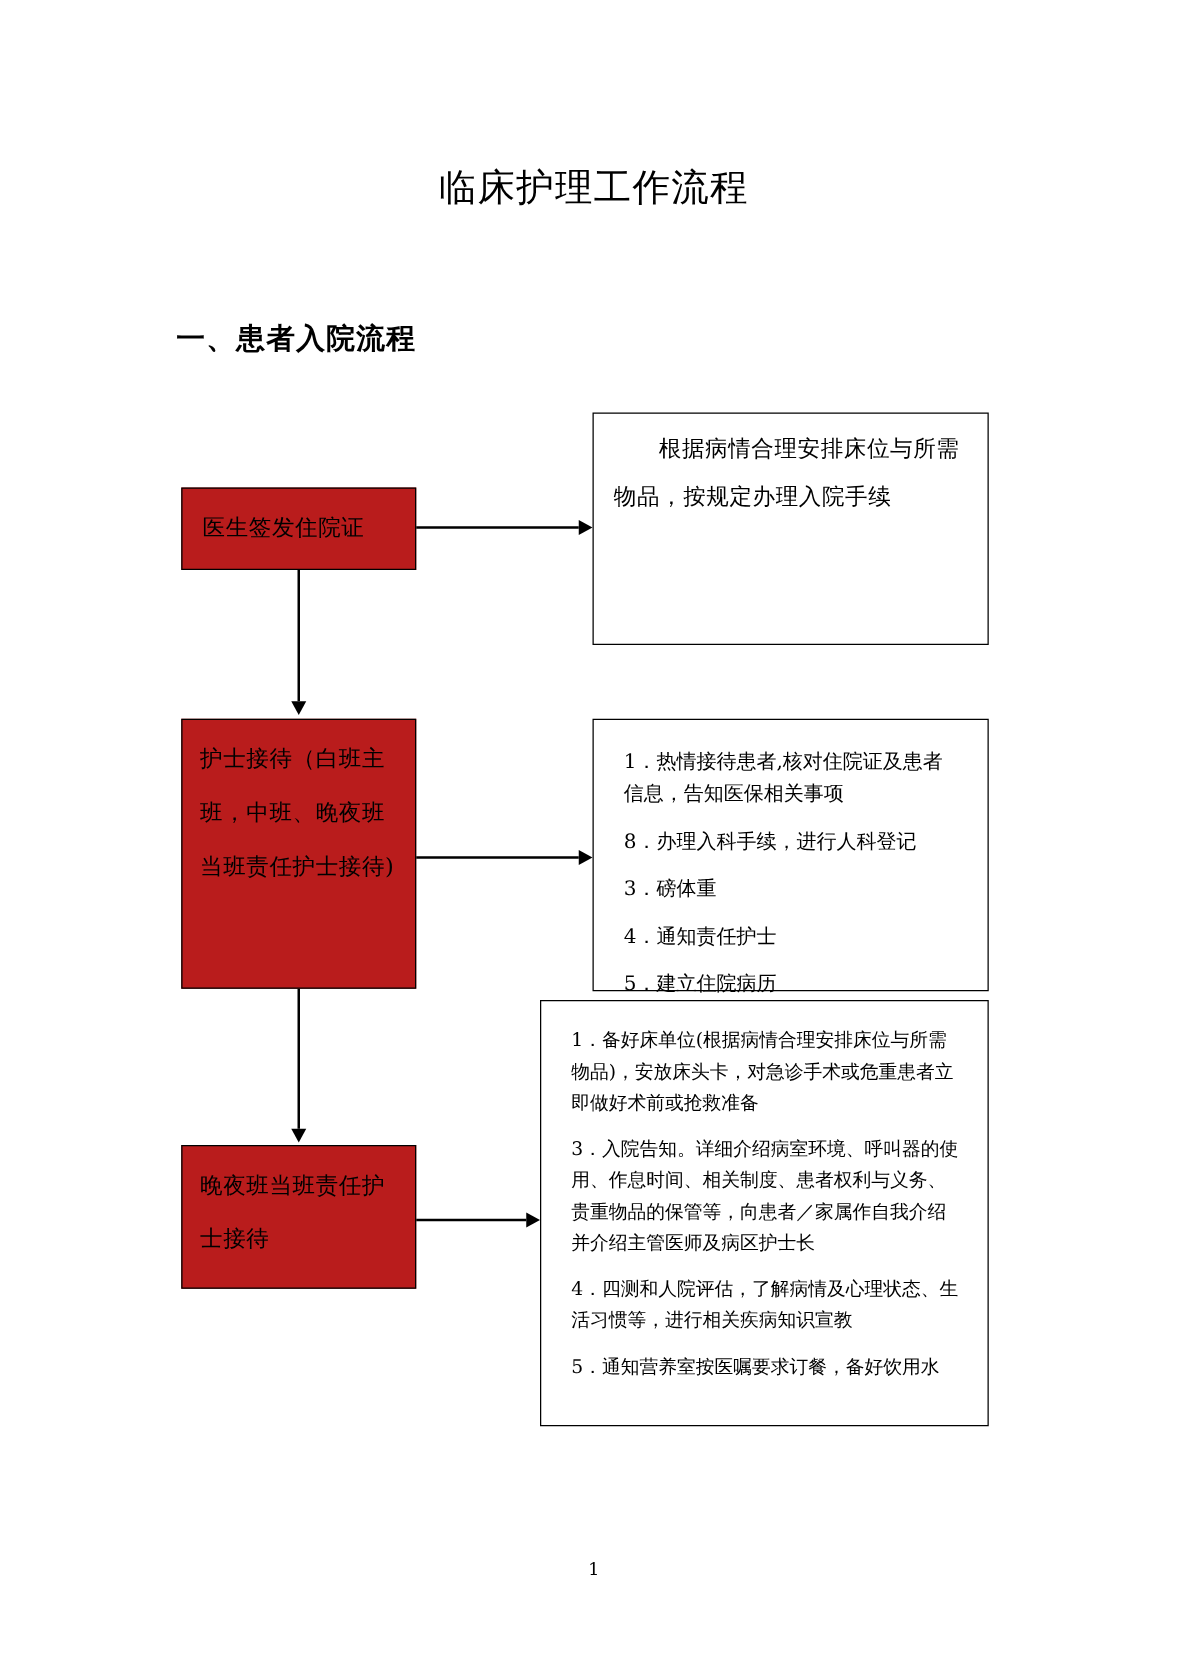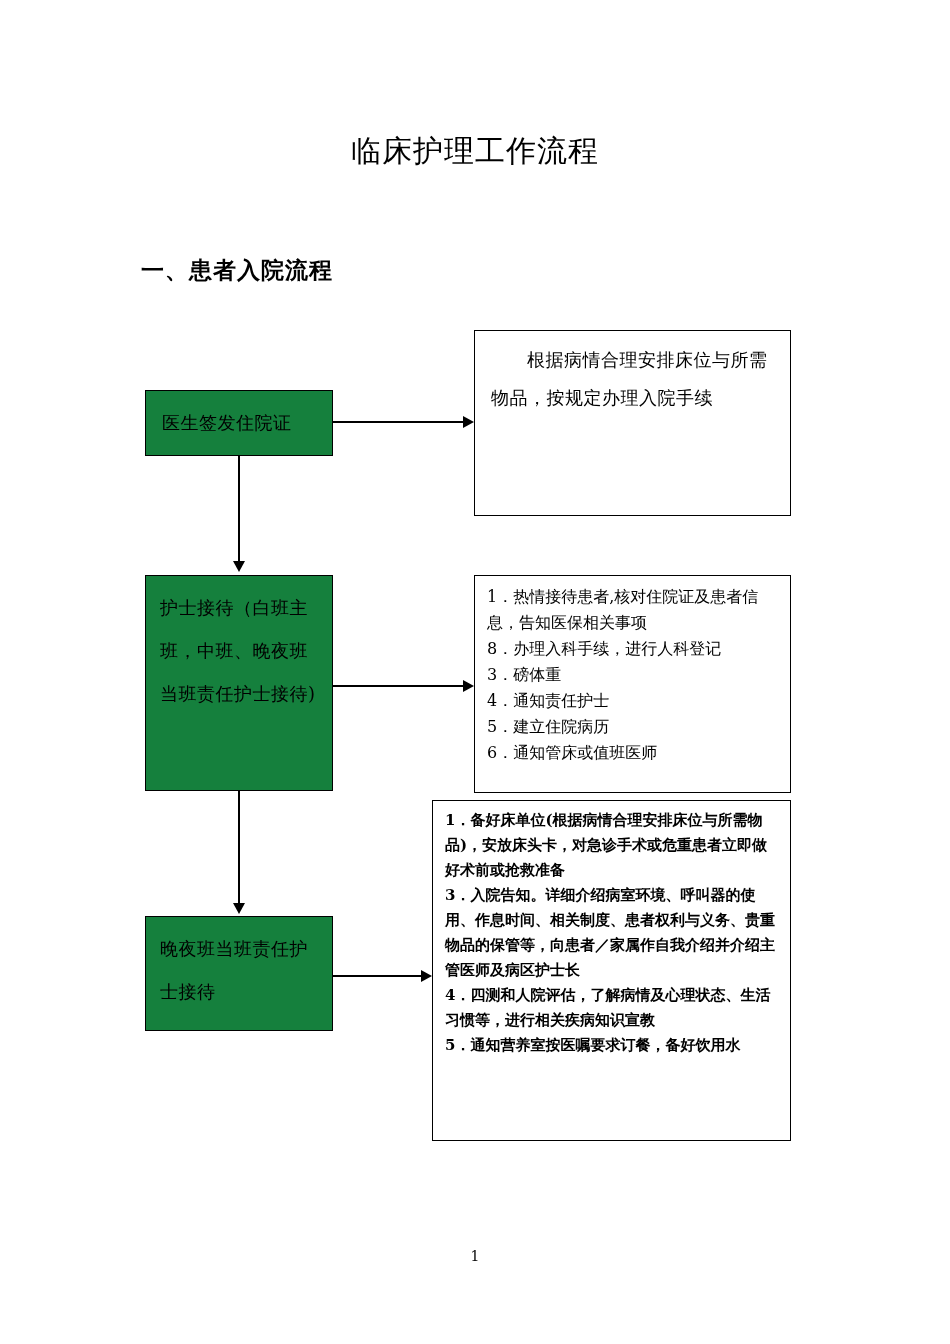--- a/index.html
+++ b/index.html
@@ -42,21 +42,21 @@
     letter-spacing: 1px;
     font-family: Liberation Sans, sans-serif;
     margin-top: 25px;
   }
 
   
   .fc-box {
     position: absolute;
     box-sizing: border-box;
     border: 1.5px solid #000000;
-    background: #15803d;
+    background: #b91c1c;
   }
   .box-text {
     font-size: 18px;
     line-height: 38px;
     letter-spacing: 0.5px;
   }
   .box-inner-left {
     padding: 8px 10px 0 14px;
   }
 
@@ -80,21 +80,21 @@
     padding: 8px 10px 0 12px;
     font-size: 16px;
     line-height: 26px;
   }
   .detail-list.compact {
     font-size: 15px;
     line-height: 25px;
     padding-top: 7px;
   }
   .detail-list li {
-    margin: 0;
+    margin: 12px;
     padding: 0;
     text-indent: 0;
   }
 
   
   .conn {
     position: absolute;
     background: #000000;
   }
   .conn-h { height: 1.6px; }
@@ -169,21 +169,21 @@
   <div class="conn conn-h" style="left:333px; top:685px; width:130px;"></div>
   <div class="arrow-right" style="left:463px; top:680px;"></div>
 
   <div class="conn conn-v" style="left:238px; top:791px; height:112px;"></div>
   <div class="arrow-down" style="left:233px; top:903px;"></div>
 
   <div class="fc-box" style="left:145px; top:916px; width:188px; height:115px;">
     <div class="box-text box-inner-left" style="line-height:43px; padding-top:10px;">晚夜班当班责任护士接待</div>
   </div>
 
-  <div class="detail-box" style="left:432px; top:800px; width:359px; height:341px;font-weight:bold;">
+  <div class="detail-box" style="left:432px; top:800px; width:359px; height:341px;">
     <ul class="detail-list compact">
       <li>1．备好床单位(根据病情合理安排床位与所需物品)，安放床头卡，对急诊手术或危重患者立即做好术前或抢救准备</li>
       <li>3．入院告知。详细介绍病室环境、呼叫器的使用、作息时间、相关制度、患者权利与义务、贵重物品的保管等，向患者／家属作自我介绍并介绍主管医师及病区护士长</li>
       <li>4．四测和人院评估，了解病情及心理状态、生活习惯等，进行相关疾病知识宣教</li>
       <li>5．通知营养室按医嘱要求订餐，备好饮用水</li>
     </ul>
   </div>
 
   <div class="conn conn-h" style="left:333px; top:975px; width:88px;"></div>
   <div class="arrow-right" style="left:421px; top:970px;"></div>

